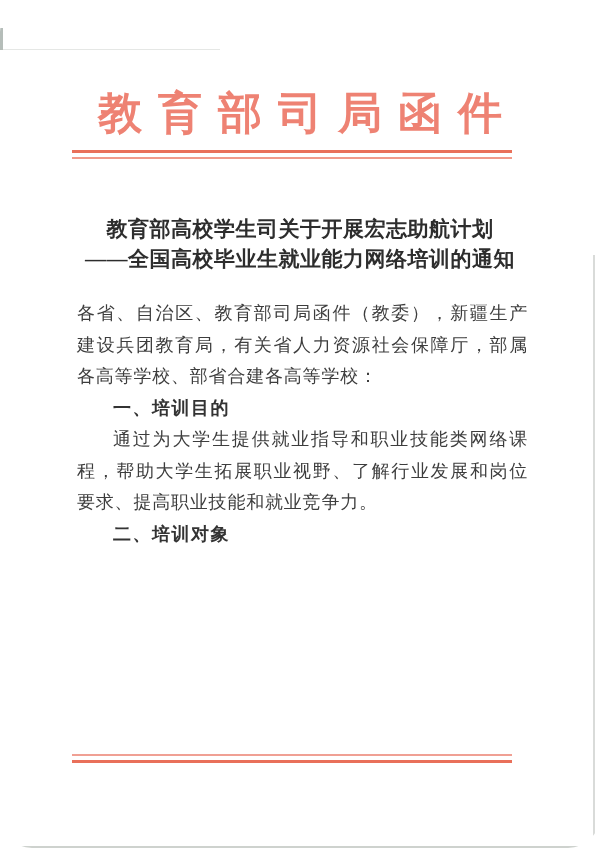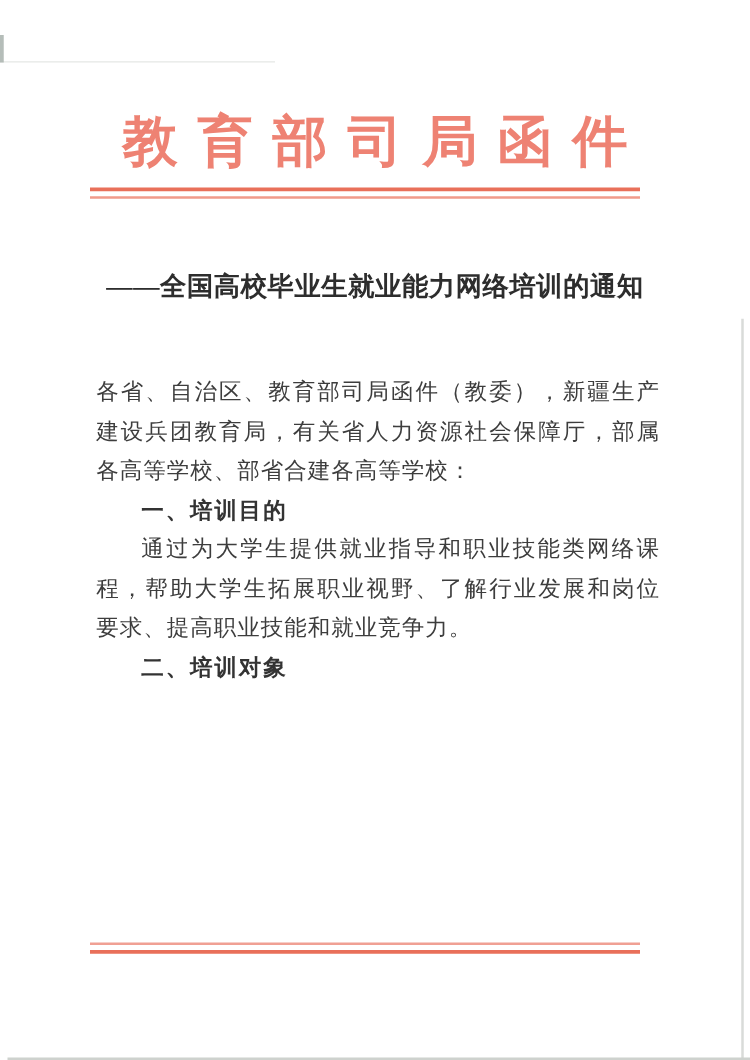--- a/index.html
+++ b/index.html
@@ -7,20 +7,21 @@
     padding: 0;
     background: #ffffff;
   }
   .page {
     position: relative;
     width: 600px;
     height: 848px;
     background: #ffffff;
     overflow: hidden;
     font-family: "Liberation Serif", "DejaVu Serif", serif;
+    border-radius: 32px;
   }
   
   .letterhead {
     position: absolute;
     top: 90px;
     left: 0;
     width: 100%;
     text-align: center;
     font-size: 44px;
     font-weight: bold;
@@ -123,20 +124,21 @@
 </head>
 <body>
 
 <div class="page">
 
   <div class="letterhead">教育部司局函件</div>
 
   <div class="rule rule-top"></div>
 
   <div class="title">
+    <div>教育部高校学生司关于开展宏志助航计划</div>
     <div>——全国高校毕业生就业能力网络培训的通知</div>
   </div>
 
   <div class="body-text">
     <p class="address">各省、自治区、教育部司局函件（教委），新疆生产建设兵团教育局，有关省人力资源社会保障厅，部属各高等学校、部省合建各高等学校：</p>
     <p class="heading">一、培训目的</p>
     <p class="para">通过为大学生提供就业指导和职业技能类网络课程，帮助大学生拓展职业视野、了解行业发展和岗位要求、提高职业技能和就业竞争力。</p>
     <p class="heading">二、培训对象</p>
   </div>
 

